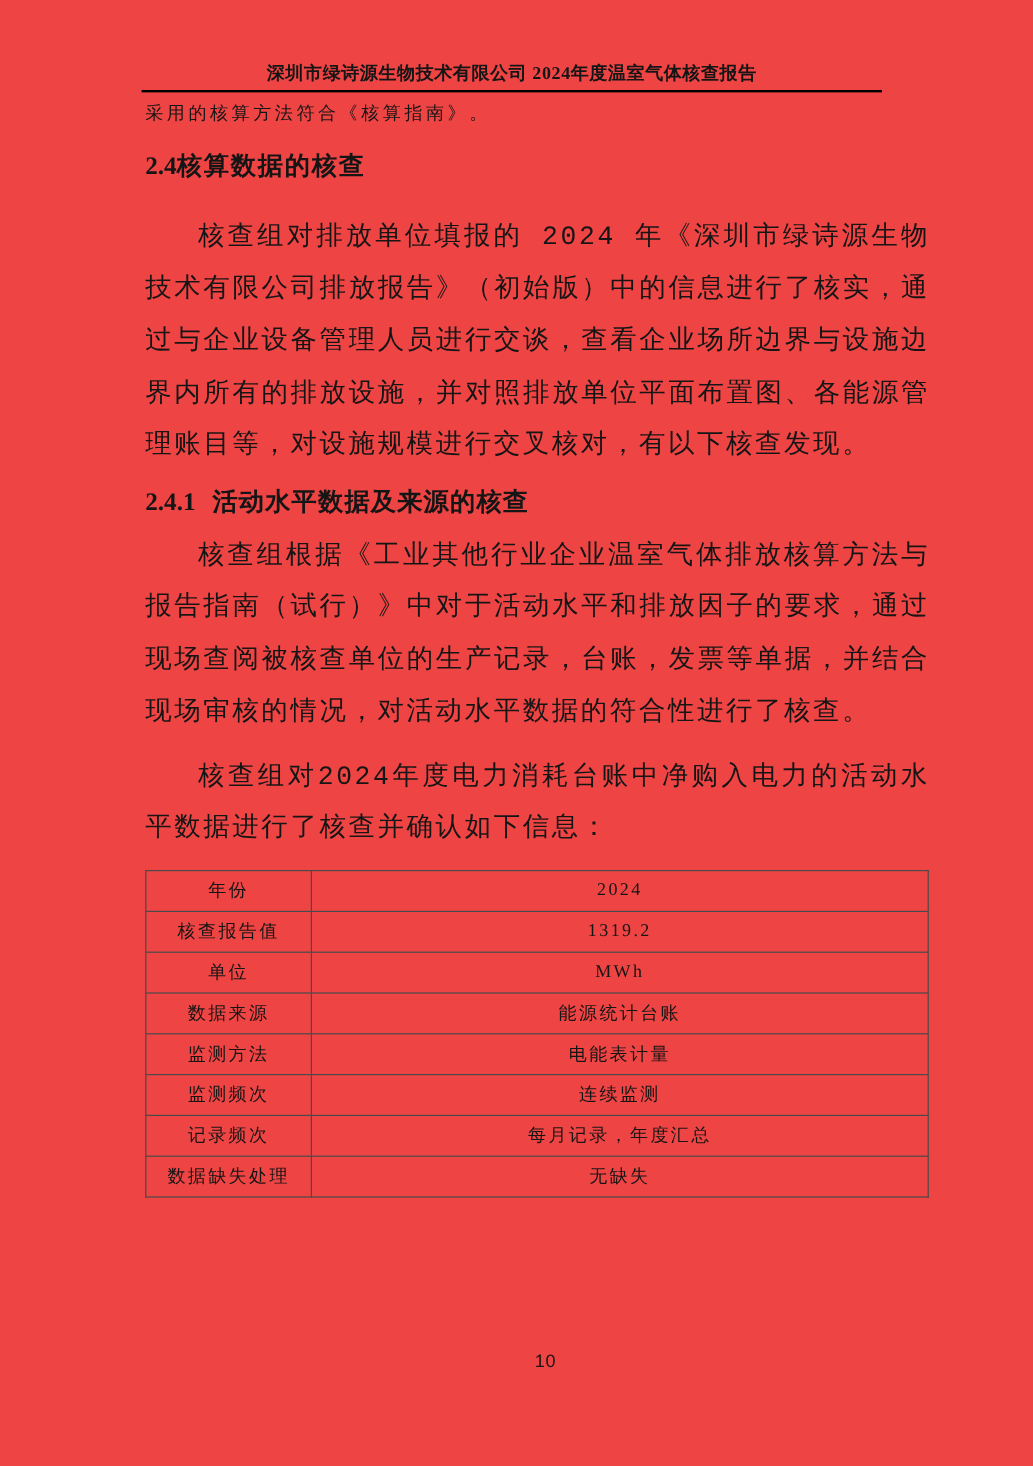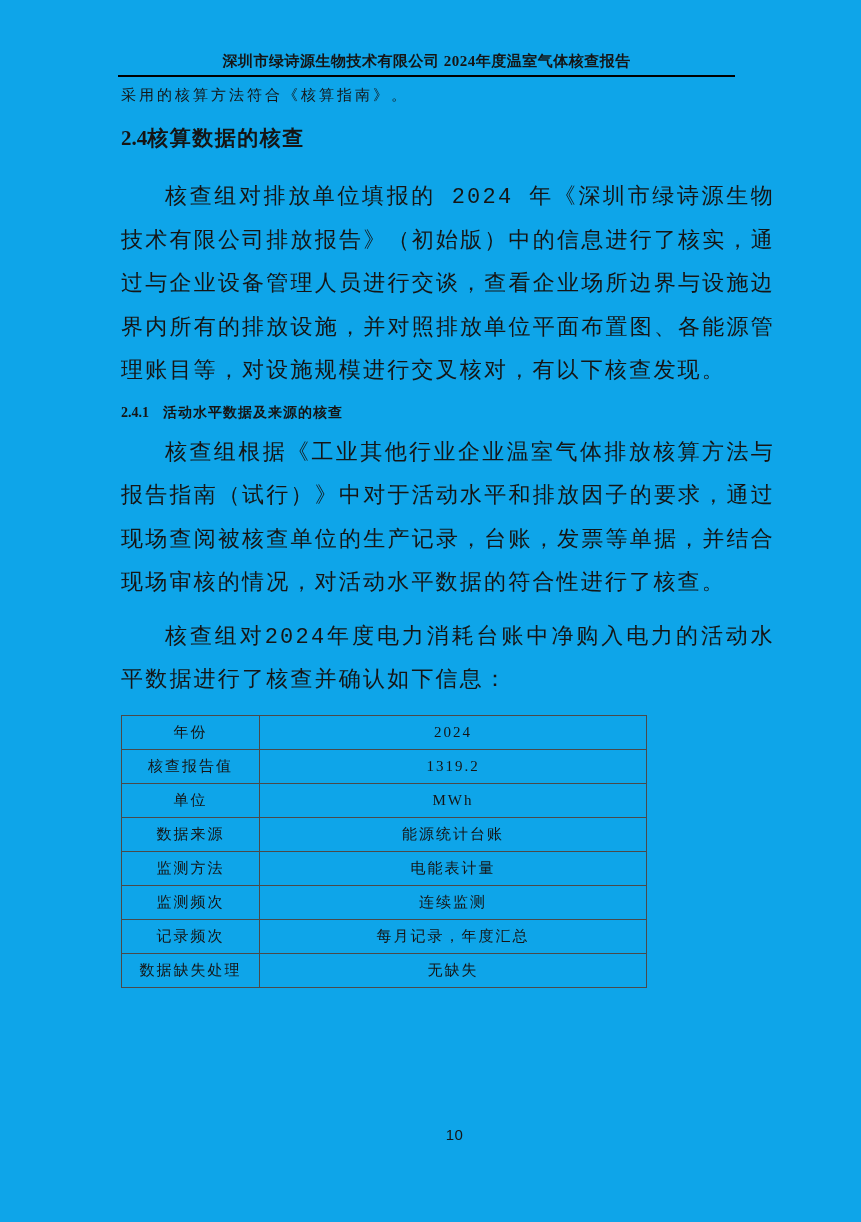--- a/index.html
+++ b/index.html
@@ -2,21 +2,21 @@
 <html><head>
 <meta charset="utf-8">
 <style>
   * { margin: 0; padding: 0; box-sizing: border-box; }
   html, body { background: #e8e8e8; }
   .page {
     position: relative;
     width: 861px;
     height: 1222px;
     margin: 0 auto;
-    background: #0ea5e9;
+    background: #ef4444;
     font-family: "Liberation Serif", "DejaVu Serif", serif;
     color: #151515;
     overflow: hidden;
   }
   .running-header {
     position: absolute;
     top: 52px;
     left: 118px;
     width: 617px;
     text-align: center;
@@ -40,21 +40,21 @@
   }
   .h-24 {
     margin-top: 18px;
     font-size: 21px;
     font-weight: bold;
     letter-spacing: 1.5px;
   }
   .h-24 .sec-num { letter-spacing: 0; }
   .h-241 {
     margin-top: 10px;
-    font-size: 14px;
+    font-size: 21px;
     font-weight: bold;
     letter-spacing: 1px;
   }
   .h-241 .sec-num { margin-right: 14px; letter-spacing: 0; }
   .h-2411 {
     margin-top: 14px;
     font-size: 17px;
     font-weight: normal;
     letter-spacing: 1.5px;
   }
@@ -64,21 +64,21 @@
     font-size: 22px;
     line-height: 43.5px;
     letter-spacing: 2.2px;
     text-align: justify;
     text-indent: 2em;
     font-family: Liberation Mono, monospace;
   }
   .para.tight { margin-top: 10px; }
   table.info-table {
     margin-top: 12px;
-    width: 526px;
+    width: 653px;
     border-collapse: collapse;
     table-layout: fixed;
     padding-left: 20px;
   }
   table.info-table td {
     border: 1px solid #4a4a4a;
     height: 34px;
     text-align: center;
     vertical-align: middle;
     font-size: 15px;

